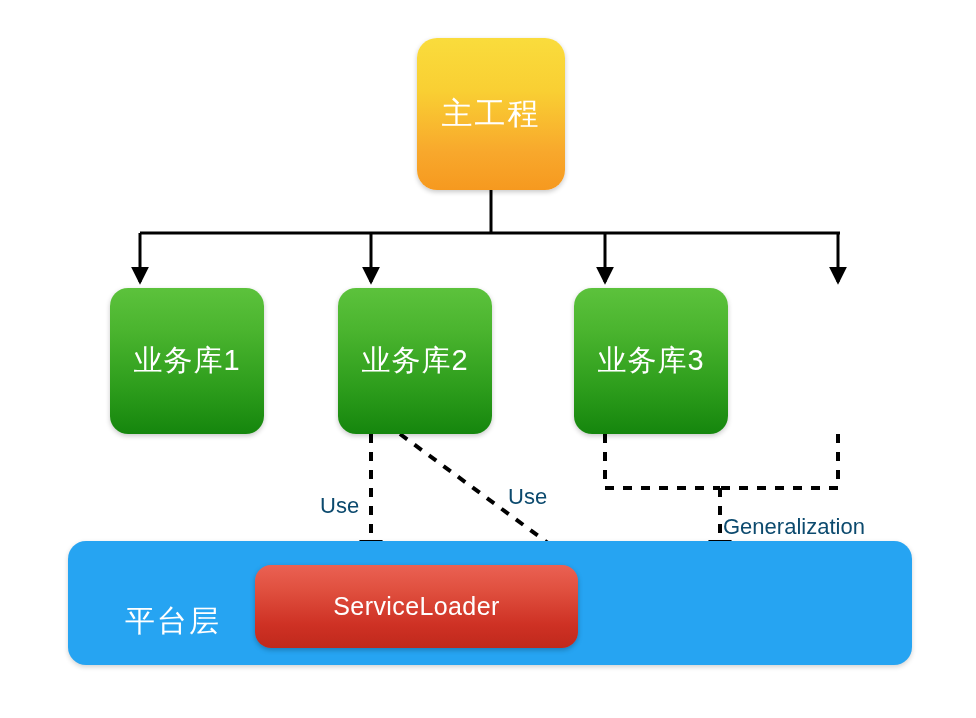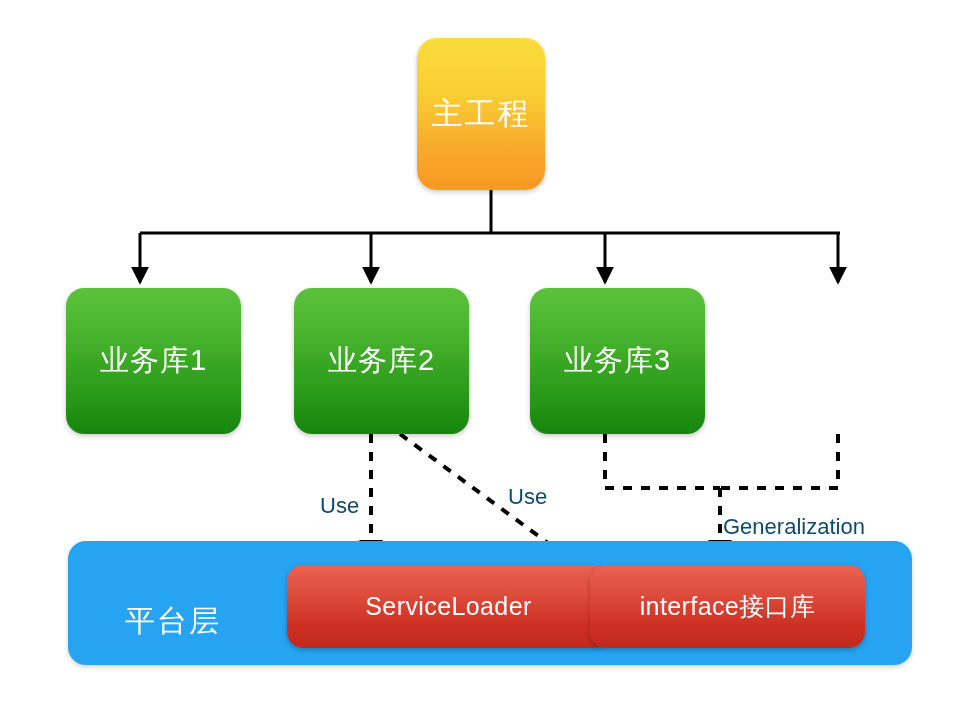--- a/index.html
+++ b/index.html
@@ -33,38 +33,39 @@
     box-sizing: border-box;
     color: #ffffff;
     text-align: center;
     line-height: 1.1;
     white-space: nowrap;
   }
   
   #node-root {
     left: 417px;
     top: 38px;
-    width: 128px;
+    width: 148px;
     height: 152px;
     border-radius: 20px;
     background: linear-gradient(to bottom, #fadc3c 0%, #f9cf33 35%, #f8a82c 75%, #f6991f 100%);
     box-shadow: 0 2px 5px rgba(0,0,0,0.22);
     font-size: 31px;
     letter-spacing: 2px;
   }
   
   .node-green {
     top: 288px;
-    width: 175px;
+    width: 154px;
     height: 146px;
     border-radius: 18px;
     background: linear-gradient(to bottom, #5cc23c 0%, #4bb52f 28%, #2c9c1b 70%, #15860d 100%);
     box-shadow: 0 2px 5px rgba(0,0,0,0.22);
     font-size: 29px;
     letter-spacing: 1px;
+    margin-left: 44px;
   }
   #node-mod1 { left: 66px; }
   #node-mod2 { left: 294px; }
   #node-mod3 { left: 530px; }
   #node-mod4 { left: 760px; }
 
   
   #node-platform {
     position: absolute;
     left: 68px;
@@ -95,21 +96,20 @@
     height: 83px;
     border-radius: 16px;
     background: linear-gradient(to bottom, #ea6153 0%, #e0503f 30%, #ce3124 72%, #c0291c 100%);
     box-shadow: 0 2px 5px rgba(0,0,0,0.25);
     font-size: 25px;
     letter-spacing: 0.4px;
   }
   #node-serviceloader {
     left: 255px;
     width: 323px;
-    margin-left: 32px;
   }
   #node-interface {
     left: 590px;
     width: 275px;
   }
   
   .edge-label {
     position: absolute;
     color: #0c4a6e;
     font-size: 22px;
@@ -166,21 +166,18 @@
     <span>业务库3</span>
   </div>
 
   <div id="node-platform">
     <div id="platform-label">平台层</div>
   </div>
 
   <div class="node node-red" id="node-serviceloader">
     <span>ServiceLoader</span>
   </div>
-  <div class="node node-red" id="node-interface">
-    <span>interface接口库</span>
-  </div>
 
   <div class="edge-label" id="label-use-1">Use</div>
   <div class="edge-label" id="label-use-2">Use</div>
   <div class="edge-label" id="label-generalization">Generalization</div>
 
 </div>
 
 </body></html>

